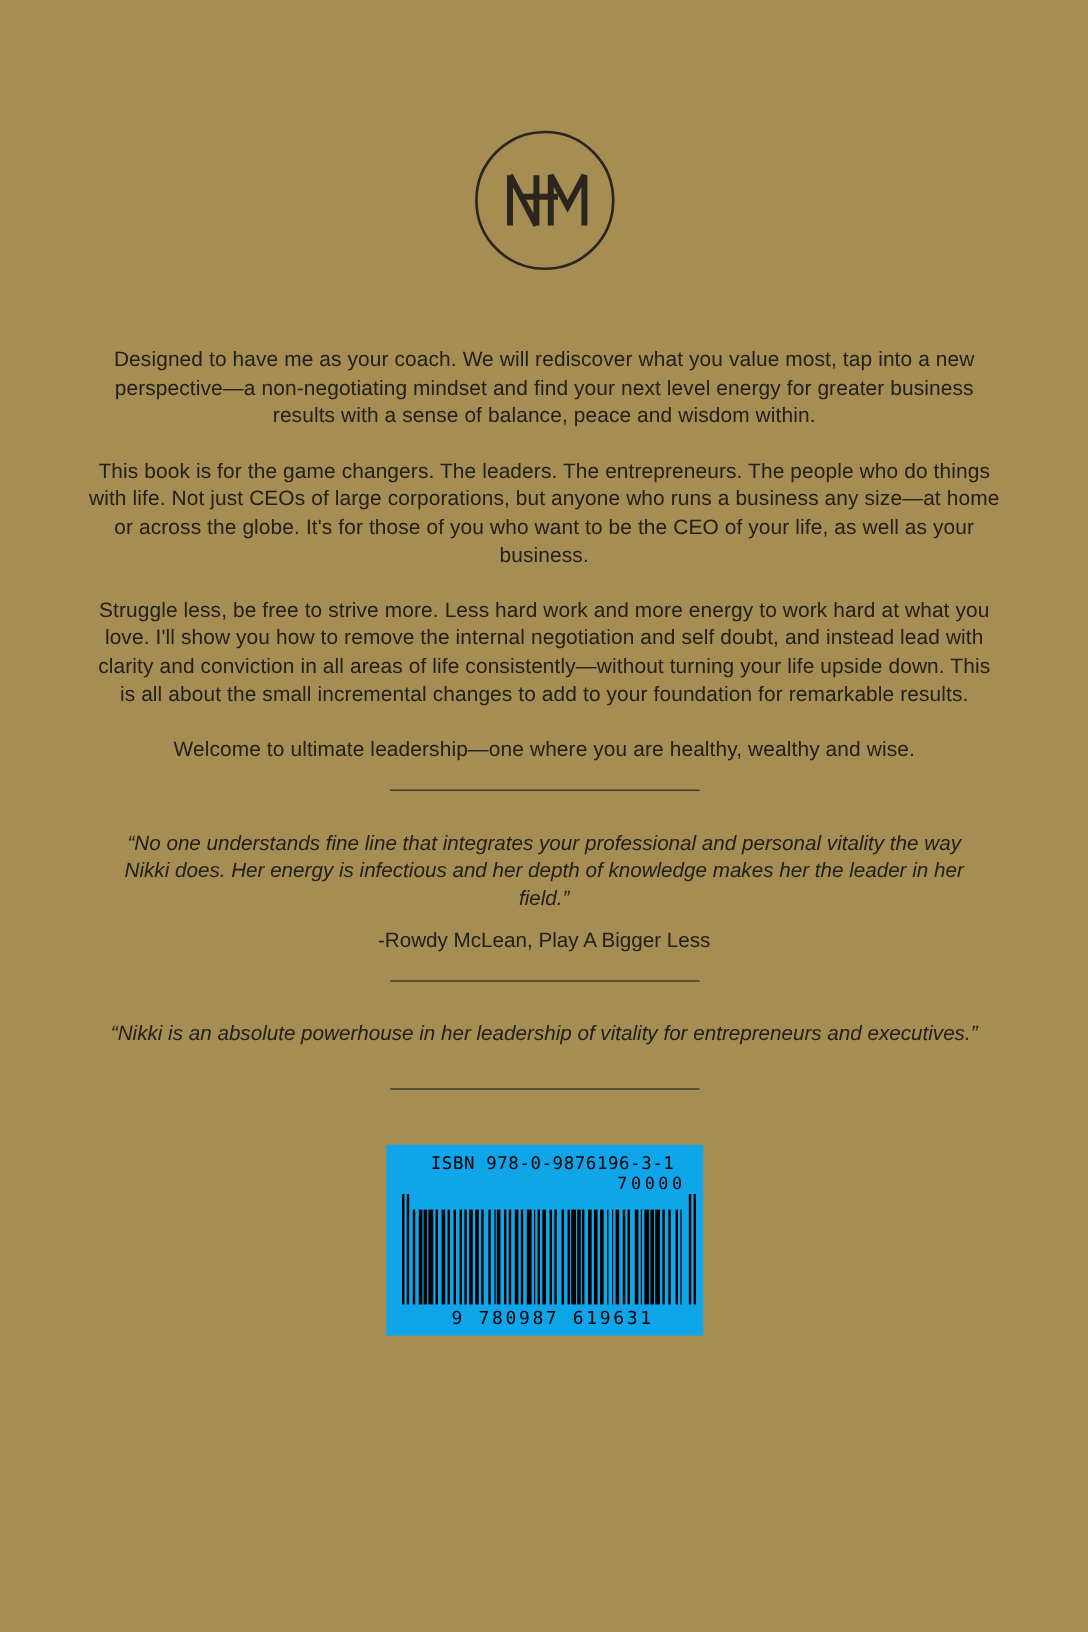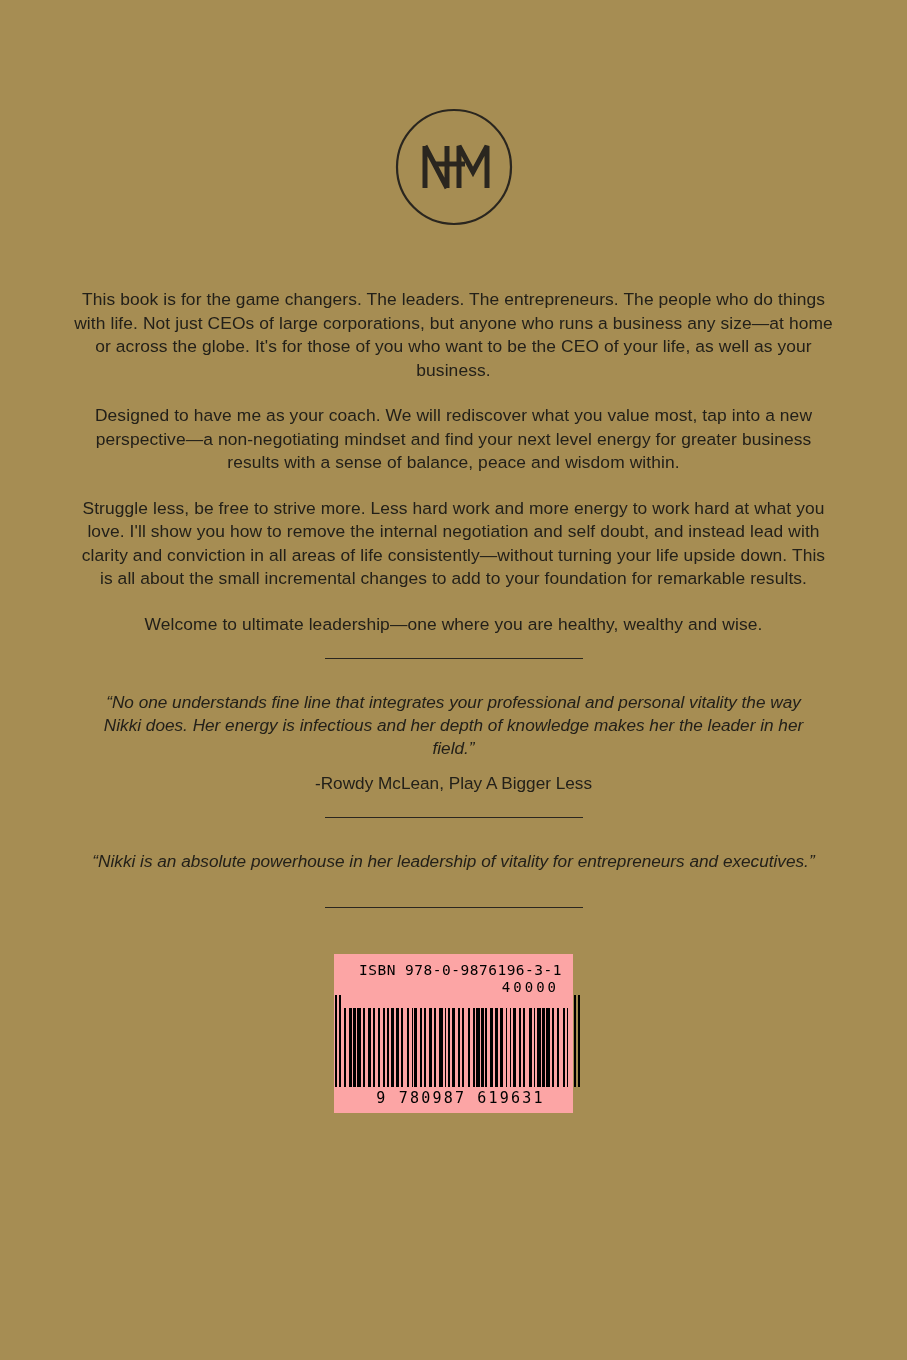--- a/index.html
+++ b/index.html
@@ -80,22 +80,22 @@
     text-align: center;
     font-size: 17.2px;
     line-height: 23.5px;
     color: #232019;
     margin-top: 2px;
   }
 
   
   .barcode-area {
     margin-top: 26px;
-    width: 239px;
-    background: #fca5a5;
+    width: 264px;
+    background: #0ea5e9;
     padding: 8px 10px 6px 24px;
     box-sizing: border-box;
     display: flex;
     flex-direction: column;
     align-items: center;
   }
   .isbn-line {
     font-family: "DejaVu Sans Mono", monospace;
     font-size: 14.5px;
     letter-spacing: 0.5px;
@@ -149,22 +149,22 @@
 
       <path d="M30 38 L30 80 M30 38 L52 80 M52 38 L52 80" fill="none" stroke="#2a261f" stroke-width="5" stroke-linecap="butt"></path>
 
       <path d="M38 56 L70 56" fill="none" stroke="#2a261f" stroke-width="5"></path>
 
       <path d="M64 80 L64 38 L78 64 L92 38 L92 80" fill="none" stroke="#2a261f" stroke-width="5" stroke-linejoin="miter"></path>
     </svg>
   </div>
 
   <div class="copy">
+    <p class="para">Designed to have me as your coach. We will rediscover what you value most, tap into a new perspective—a non-negotiating mindset and find your next level energy for greater business results with a sense of balance, peace and wisdom within.</p>
     <p class="para">This book is for the game changers. The leaders. The entrepreneurs. The people who do things with life. Not just CEOs of large corporations, but anyone who runs a business any size—at home or across the globe. It's for those of you who want to be the CEO of your life, as well as your business.</p>
-    <p class="para">Designed to have me as your coach. We will rediscover what you value most, tap into a new perspective—a non-negotiating mindset and find your next level energy for greater business results with a sense of balance, peace and wisdom within.</p>
     <p class="para">Struggle less, be free to strive more. Less hard work and more energy to work hard at what you love. I'll show you how to remove the internal negotiation and self doubt, and instead lead with clarity and conviction in all areas of life consistently—without turning your life upside down. This is all about the small incremental changes to add to your foundation for remarkable results.</p>
     <p class="para para-welcome">Welcome to ultimate leadership—one where you are healthy, wealthy and wise.</p>
   </div>
 
   <div class="divider"></div>
 
   <div class="quote-block">
     <p class="quote-text">“No one understands fine line that integrates your professional and personal vitality the way Nikki does.  Her energy is infectious and her depth of knowledge makes her the leader in her field.”</p>
     <p class="quote-attrib">-Rowdy McLean, Play A Bigger Less</p>
   </div>
@@ -174,21 +174,21 @@
   <div class="quote-block">
     <p class="quote-text">“Nikki is an absolute powerhouse in her leadership of vitality for entrepreneurs and executives.”</p>
   </div>
 
   <div class="divider"></div>
 
 
   <div class="barcode-area">
     <div class="isbn-line">ISBN 978-0-9876196-3-1</div>
     <div class="ean5-row">
-      <span class="ean5-digits">40000</span>
+      <span class="ean5-digits">70000</span>
     </div>
     <div class="bars">
         <div class="bar" style="width: 2px;"></div>
         <div class="gap" style="width: 2px;"></div>
         <div class="bar" style="width: 2px;"></div>
         <div class="gap" style="width: 3px;"></div>
         <div class="bar short" style="width: 2px;"></div>
         <div class="gap" style="width: 3px;"></div>
         <div class="bar short" style="width: 3px;"></div>
         <div class="gap" style="width: 1px;"></div>

